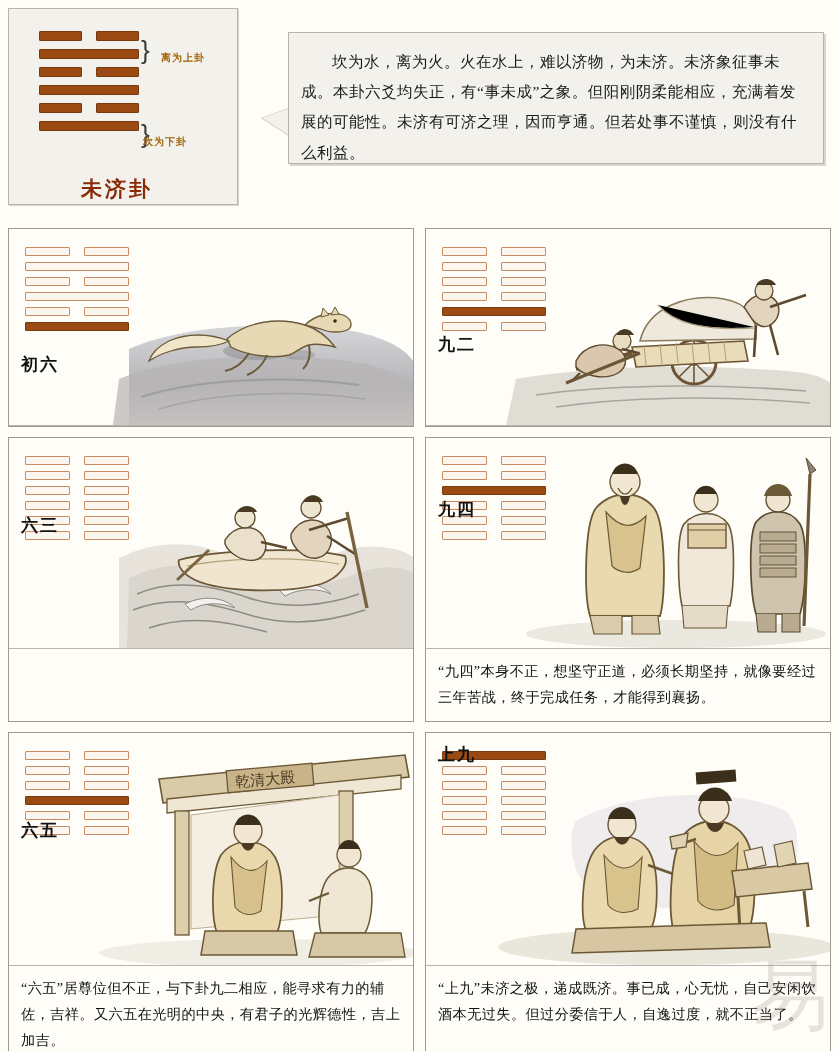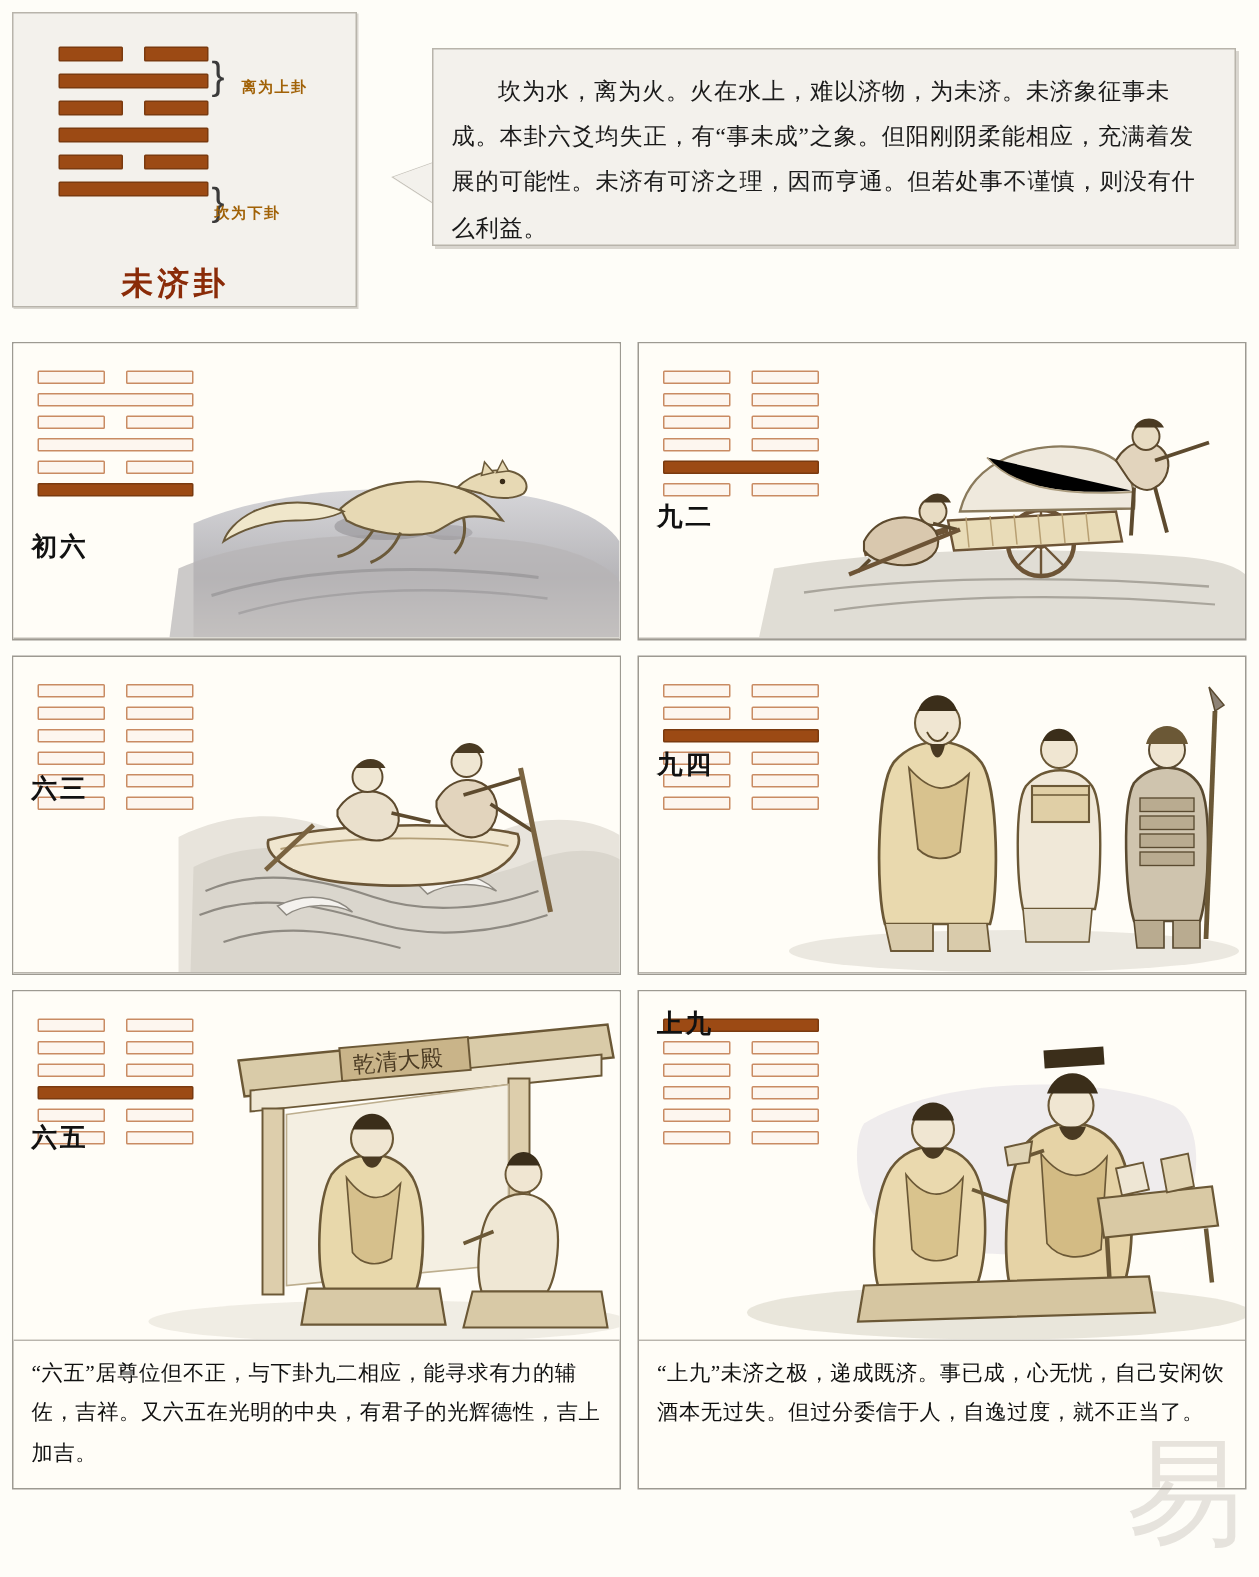--- a/index.html
+++ b/index.html
@@ -526,20 +526,23 @@
                 <span class="seg l"></span>
                 <span class="seg r"></span>
               </div>
             <div class="hx-line yin">
                 <span class="seg l"></span>
                 <span class="seg r"></span>
               </div>
           </div>
         </div>
         <div class="panel-name" style="top:60px;">九四</div>
+        <div class="caption">
+          <p>“九四”本身不正，想坚守正道，必须长期坚持，就像要经过三年苦战，终于完成任务，才能得到襄扬。</p>
+        </div>
       </div>
     </div>
 
     <div class="panel-row">
 
       <div class="panel">
         <div class="art vtall">
           <svg width="406" height="232" viewBox="0 0 406 232">
             <rect x="0" y="0" width="406" height="232" fill="#fffdf7"></rect>
             <ellipse cx="250" cy="220" rx="160" ry="14" fill="#e9e5dc" opacity="0.7"></ellipse>

